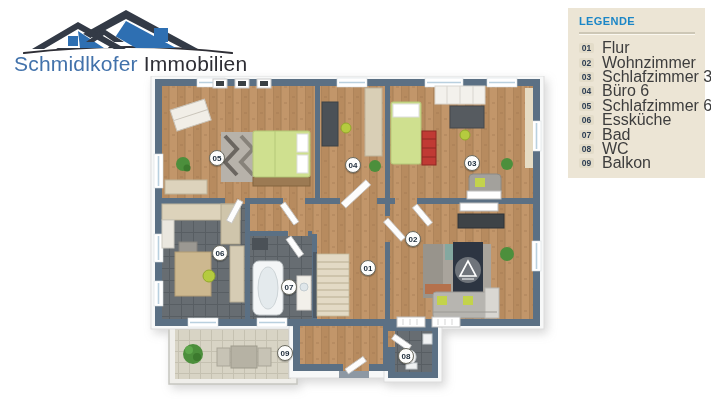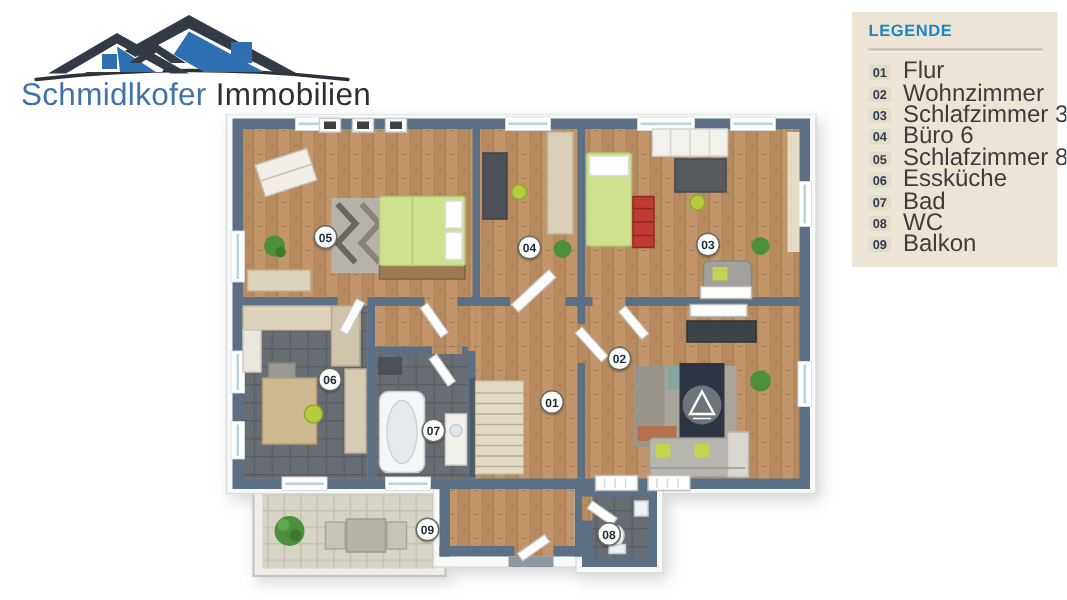--- a/index.html
+++ b/index.html
@@ -67,21 +67,21 @@
     <div class="lg-row">
         <span class="lg-num">03</span>
         <span class="lg-label">Schlafzimmer 3</span>
       </div>
     <div class="lg-row">
         <span class="lg-num">04</span>
         <span class="lg-label">Büro 6</span>
       </div>
     <div class="lg-row">
         <span class="lg-num">05</span>
-        <span class="lg-label">Schlafzimmer 8</span>
+        <span class="lg-label">Schlafzimmer 6</span>
       </div>
     <div class="lg-row">
         <span class="lg-num">06</span>
         <span class="lg-label">Essküche</span>
       </div>
     <div class="lg-row">
         <span class="lg-num">07</span>
         <span class="lg-label">Bad</span>
       </div>
     <div class="lg-row">

